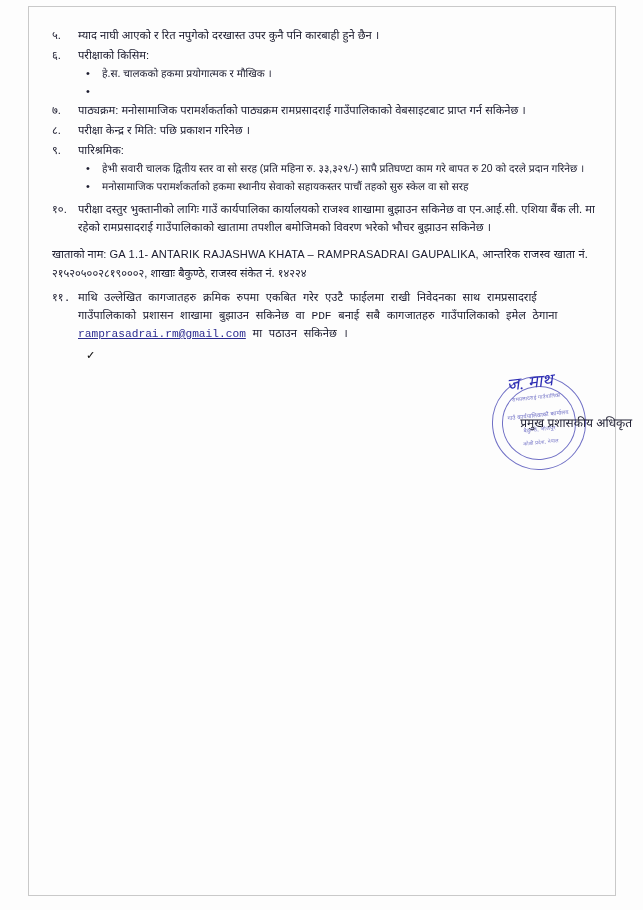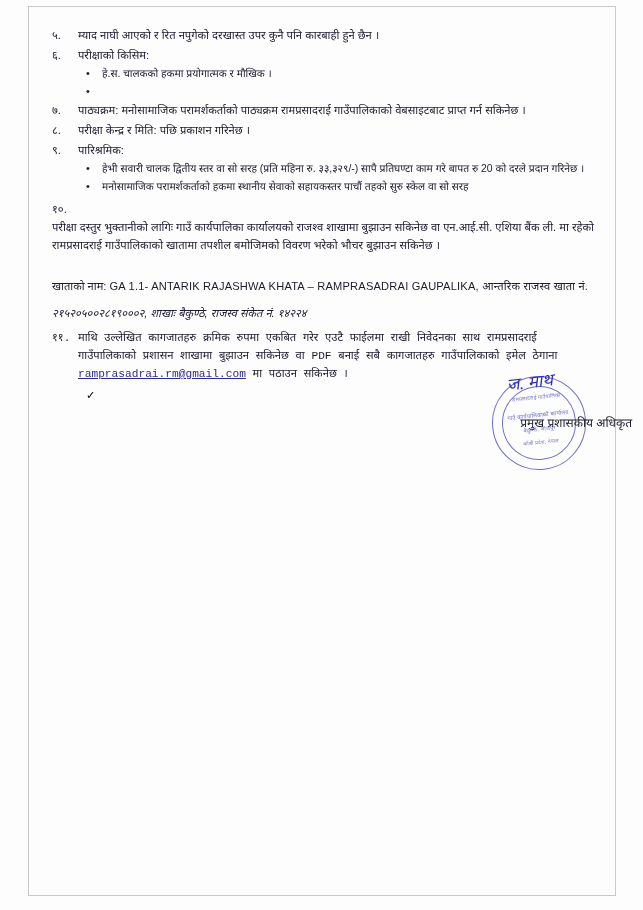--- a/index.html
+++ b/index.html
@@ -66,21 +66,21 @@
   }
   .bullet {
     flex: 0 0 auto;
     width: 16px;
     font-size: 11px;
     line-height: 1.45;
   }
   .acct {
     font-size: 11.1px;
     line-height: 1.7;
-    margin-top: 23px;
+    margin-top: 9px;
   }
   .mono {
     font-family: "Liberation Sans", sans-serif;
     letter-spacing: 0.2px;
   }
   .email {
     color: #2b2b8f;
     text-decoration: underline;
   }
   .check-line {
@@ -197,30 +197,30 @@
     </div>
     <div class="sub">
       <span class="bullet">•</span>
       <span>हेभी सवारी चालक द्वितीय स्तर वा सो सरह (प्रति महिना रु. ३३,३२९/-) सापै प्रतिघण्टा काम गरे बापत रु 20 को दरले प्रदान गरिनेछ ।</span>
     </div>
     <div class="sub">
       <span class="bullet">•</span>
       <span>मनोसामाजिक परामर्शकर्ताको हकमा स्थानीय सेवाको सहायकस्तर पाचौं तहको सुरु स्केल वा सो सरह</span>
     </div>
 
-    <div class="line" style="margin-top:4px;flex-direction:column;">
+    <div class="line" style="margin-top:4px;">
       <span class="num">१०.</span>
       <span class="txt">परीक्षा दस्तुर भुक्तानीको लागिः गाउँ कार्यपालिका कार्यालयको राजश्व शाखामा बुझाउन सकिनेछ वा एन.आई.सी. एशिया बैंक ली. मा रहेको रामप्रसादराई गाउँपालिकाको खातामा तपशील बमोजिमको विवरण भरेको भौचर बुझाउन सकिनेछ ।</span>
     </div>
 
     <div class="acct">
       <span>खाताको नाम:</span>
       <span class="mono">GA 1.1- ANTARIK RAJASHWA KHATA – RAMPRASADRAI GAUPALIKA, आन्तरिक राजस्व खाता नं.</span>
     </div>
-    <div class="acct" style="margin-top:8px;font-style:italic;">२१५२०५००२८१९०००२, शाखाः बैकुण्ठे, राजस्व संकेत नं. १४२२४</div>
+    <div class="acct" style="margin-top:0;">२१५२०५००२८१९०००२, शाखाः बैकुण्ठे, राजस्व संकेत नं. १४२२४</div>
 
     <div class="line" style="margin-top:6px;font-family:Liberation Mono, monospace;">
       <span class="num">११.</span>
       <span class="txt">
         <span>माथि उल्लेखित कागजातहरु क्रमिक रुपमा एकबित गरेर एउटै फाईलमा राखी निवेदनका साथ रामप्रसादराई गाउँपालिकाको प्रशासन शाखामा बुझाउन सकिनेछ वा PDF बनाई सबै कागजातहरु गाउँपालिकाको इमेल ठेगाना </span><span class="email">ramprasadrai.rm@gmail.com</span><span> मा पठाउन सकिनेछ ।</span>
       </span>
     </div>
 
     <div class="check-line">
       <span class="check">✓</span>

